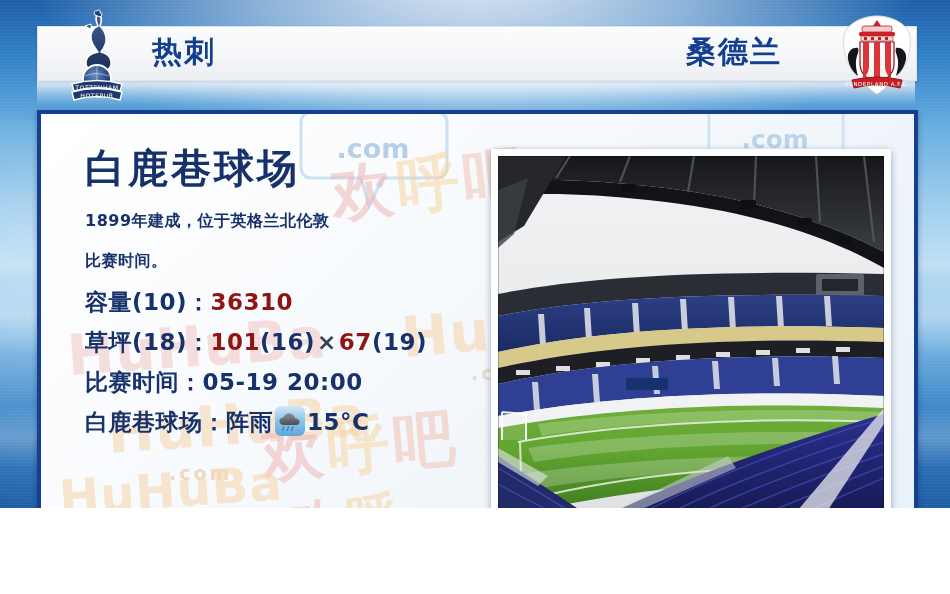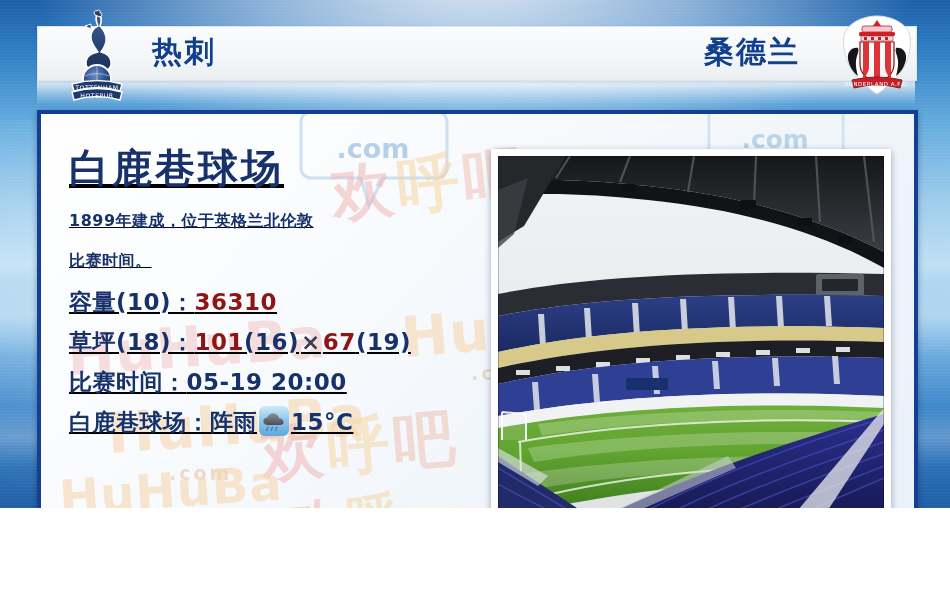--- a/index.html
+++ b/index.html
@@ -75,21 +75,21 @@
     top: 30px;
     font-size: 30px;
     font-weight: 700;
     color: #123f8e;
     letter-spacing: 2px;
     line-height: 44px;
     text-shadow: 0 1px 0 rgba(255,255,255,0.8);
     z-index: 6;
   }
   .team-name.home { left: 152px; }
-  .team-name.away { right: 150px; }
+  .team-name.away { right: 168px; }
 
   
   .crest {
     position: absolute;
     z-index: 7;
   }
   .crest.home { left: 62px; top: 8px; width: 70px; height: 94px; }
   .crest.away { right: 32px; top: 14px; width: 82px; height: 82px; }
 
   
@@ -142,25 +142,24 @@
     letter-spacing: 4px;
     white-space: nowrap;
   }
   .wm-cn .c1 { color: rgba(240, 176, 176, 0.50); }
   .wm-cn .c2 { color: rgba(246, 214, 160, 0.55); }
   .wm-cn .c3 { color: rgba(240, 186, 170, 0.48); }
 
   
   .info {
     position: absolute;
-    left: 28px;
+    left: 44px;
     top: 28px;
     width: 420px;
     z-index: 5;
-    text-decoration: underline;
   }
   .stadium-title {
     font-size: 40px;
     font-weight: 700;
     color: #17316b;
     letter-spacing: 3px;
     line-height: 52px;
     margin: 0 0 8px 0;
   }
   .desc {

